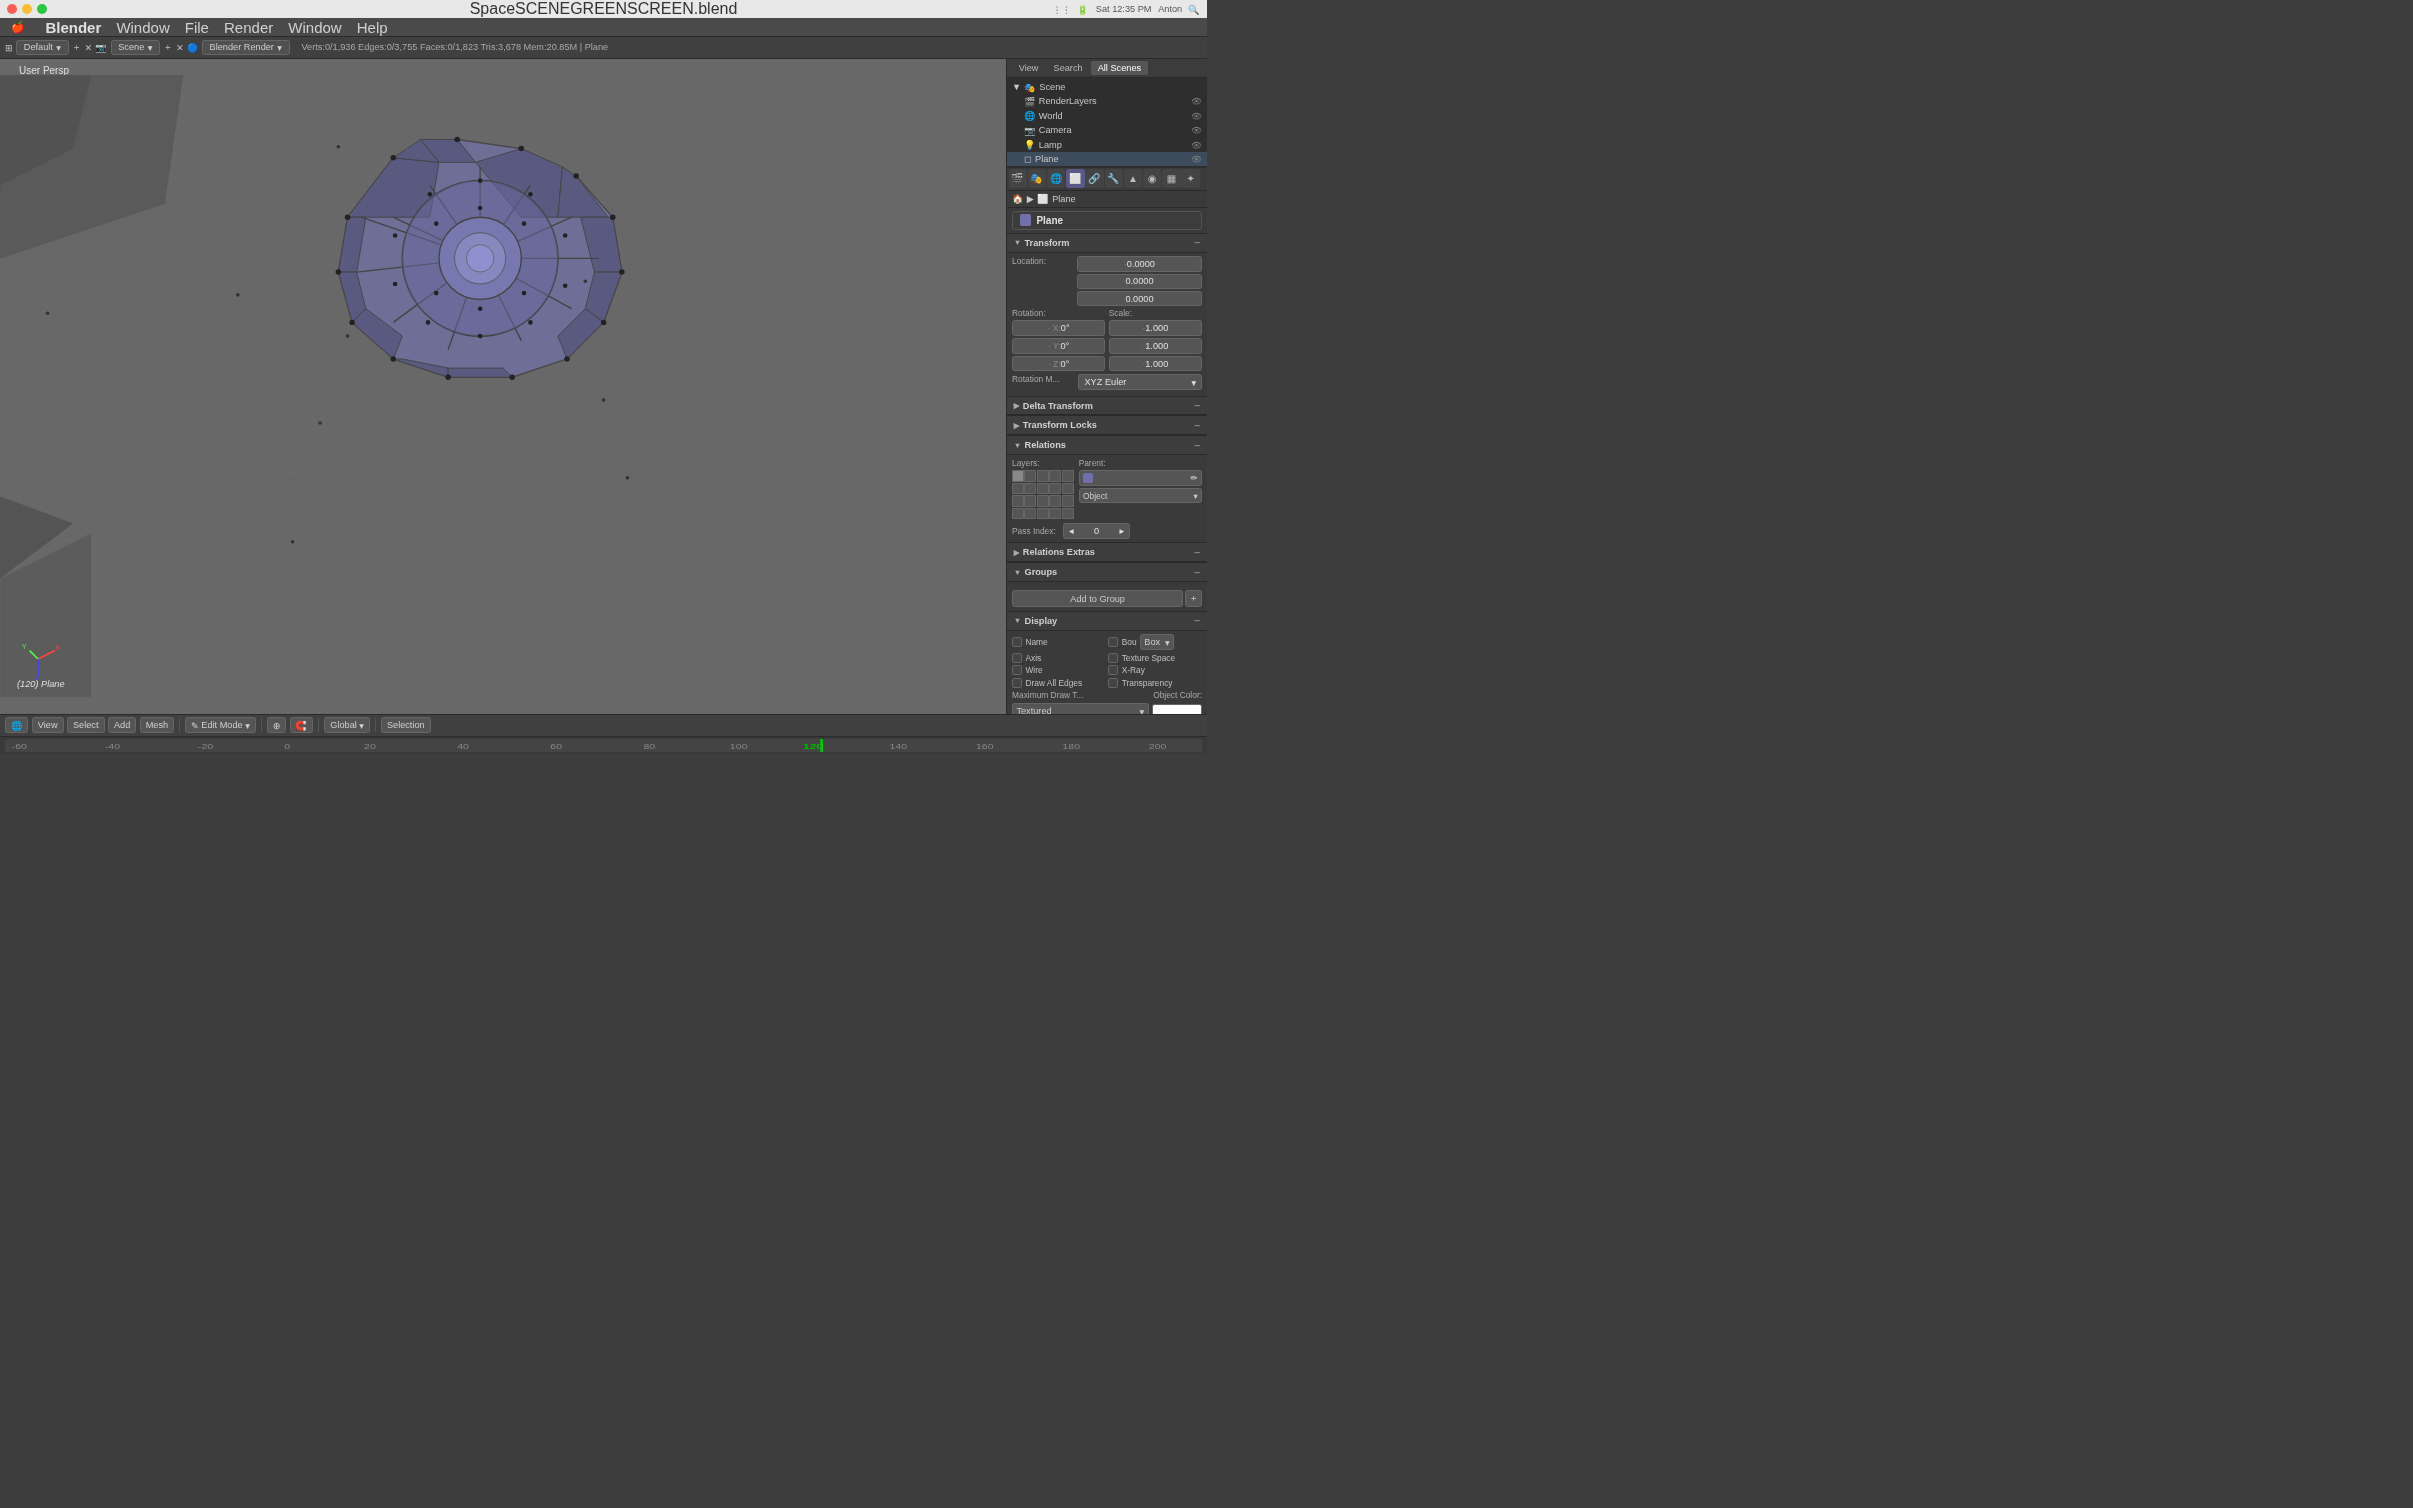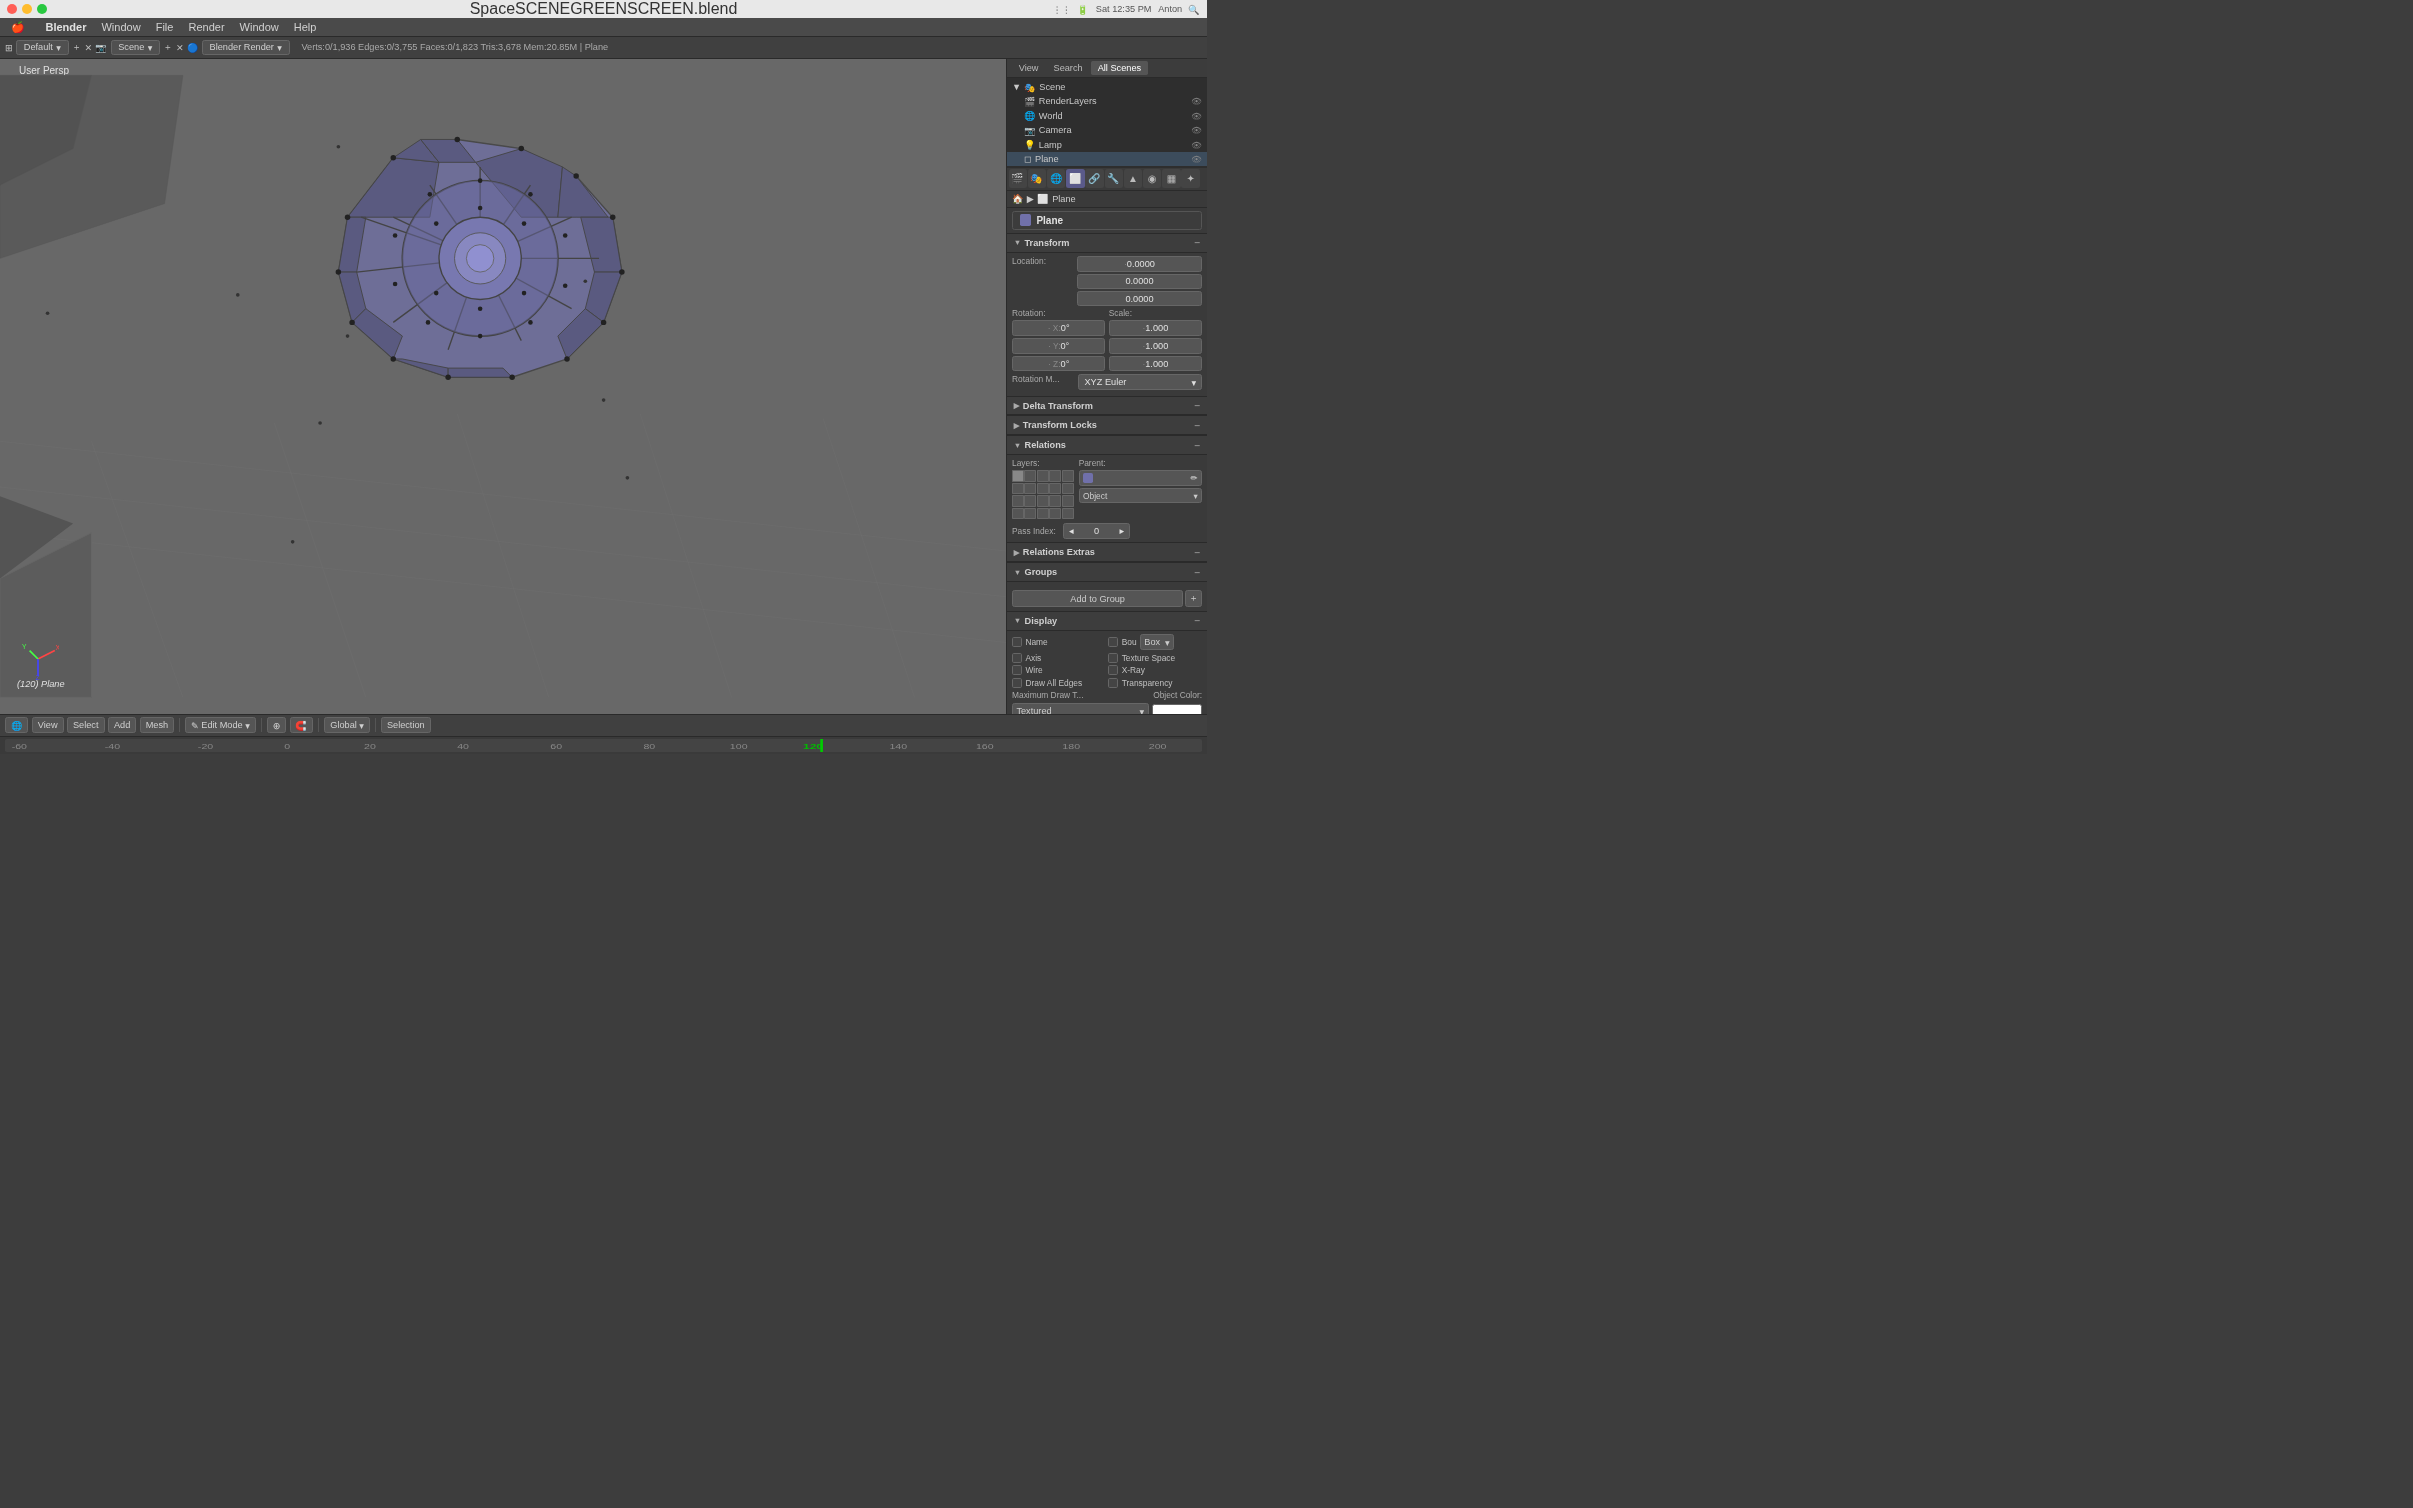--- a/index.html
+++ b/index.html
@@ -56,21 +56,21 @@
       height: 18.4px;
       background: #4a4a4a;
       display: flex;
       align-items: center;
       padding: 0 5px;
       gap: 1.7px;
       border-bottom: 0.8px solid #2a2a2a;
     }
     .menu-item {
       padding: 1.7px 6.7px;
-      font-size: 11px;
+      font-size: 15px;
       color: #d0d0d0;
       cursor: pointer;
       border-radius: 2.5px;
     }
     .menu-apple { font-size: 11px; margin-right: 5px; }
     .menu-blender { font-weight: bold; color: #e0e0e0; }
 
     
     .infobar {
       height: 22px;

